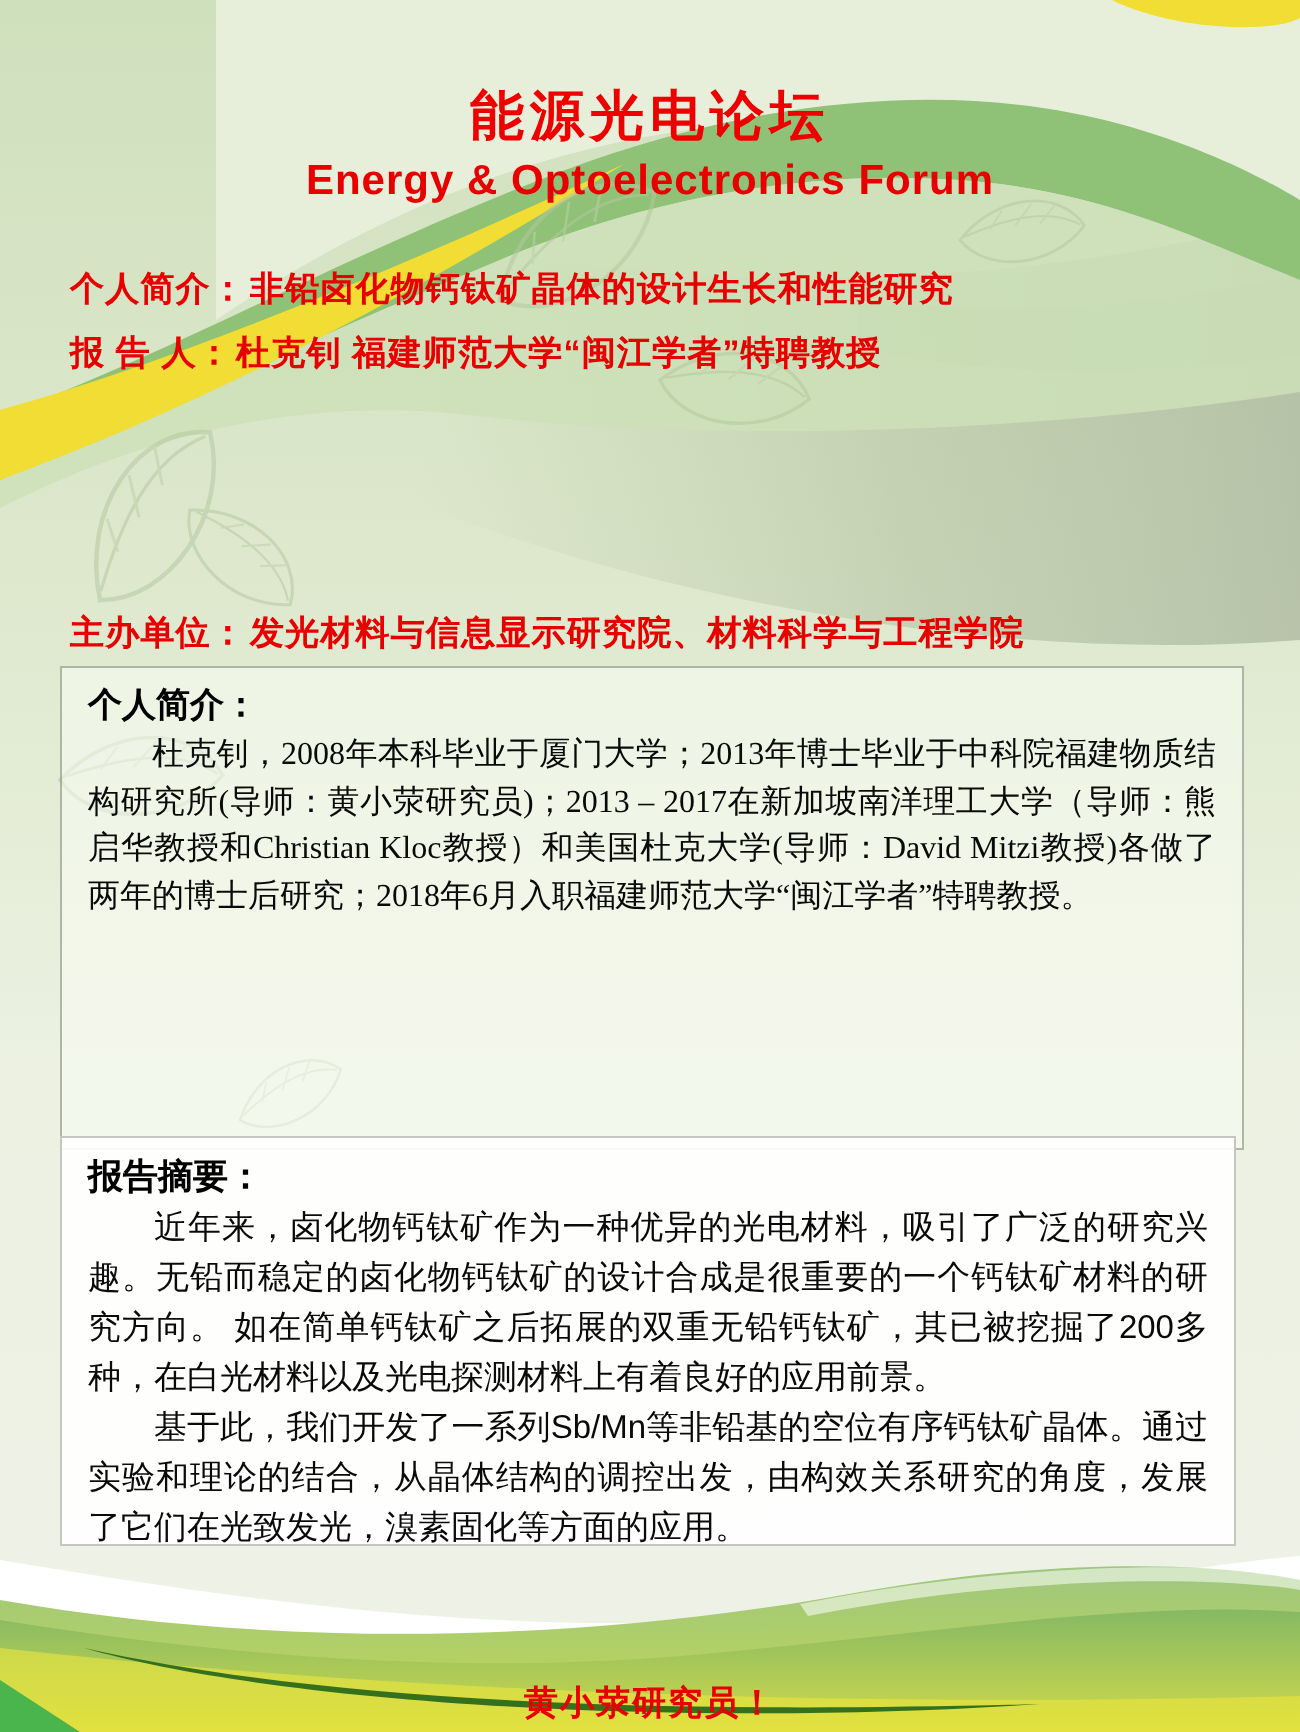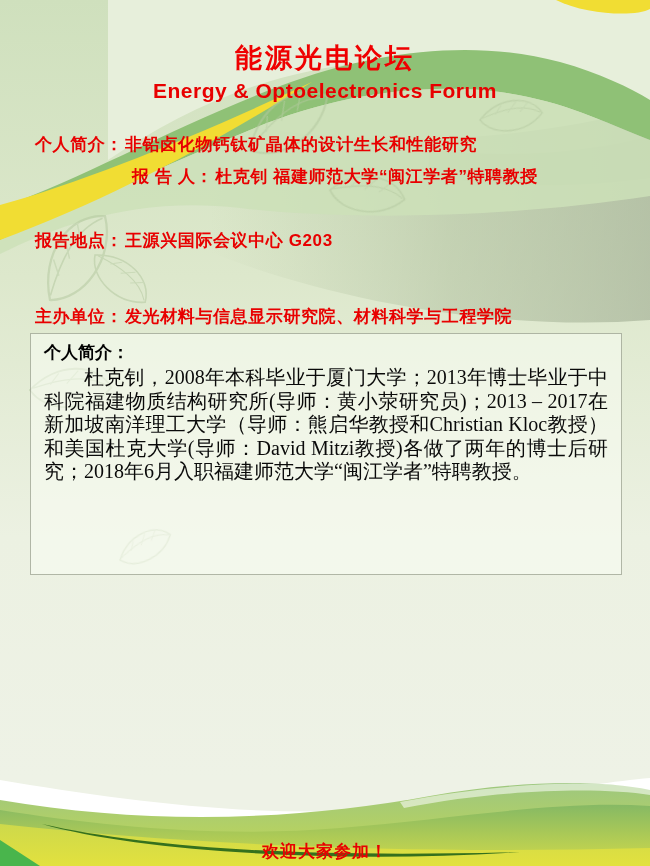--- a/index.html
+++ b/index.html
@@ -25,21 +25,21 @@
     left:0;top:79px;width:650px;text-align:center;
     color:#e80000;font-size:21px;font-weight:bold;letter-spacing:0.5px;
   }
 
   .info-line{
     left:35px;width:600px;
     color:#e80000;font-size:17px;font-weight:bold;letter-spacing:0.6px;
     white-space:nowrap;
   }
   .info-line .lbl{margin-right:2px;}
-  .i1{top:133px;} .i2{top:165px;text-align:center;} .i3{top:201px;} .i4{top:229px;} .i5{top:257px;margin-top:48px;}
+  .i1{top:133px;} .i2{top:165px;} .i3{top:201px;} .i4{top:229px;} .i5{top:257px;margin-top:48px;}
 
   .panel{
     box-sizing:border-box;
     border:1px solid rgba(120,130,110,0.55);
     padding:7px 13px 6px 13px;
     overflow:hidden;
   }
   .panel h3{
     margin:0 0 2px 0;
     font-size:17px;font-weight:bold;color:#000;
@@ -48,21 +48,21 @@
   .panel p{
     margin:0;text-align:justify;text-indent:2em;color:#0a0a0a;
   }
   .bio-panel{
     left:30px;top:297px;width:592px;height:242px;
     background:rgba(250,253,244,0.55);
     margin-top:36px;
   }
   .bio-panel p{
     font-family:"Liberation Serif","DejaVu Serif",serif;
-    font-size:20px;line-height:23.6px;
+    font-size:16px;line-height:23.6px;
   }
   .abstract-panel{
     left:30px;top:568px;width:588px;height:205px;
     background:rgba(255,255,255,0.93);
     border-color:#c6c6bf;
   }
   .abstract-panel h3{font-size:17.5px;}
   .abstract-panel p{
     font-family:"Liberation Sans","DejaVu Sans",sans-serif;
     font-size:16.5px;line-height:25px;
@@ -149,28 +149,30 @@
 
   <div class="layer title-cn">能源光电论坛</div>
   <div class="layer title-en">Energy &amp; Optoelectronics Forum</div>
 
   <div class="layer info-line i1">
     <span class="lbl">个人简介：</span><span>非铅卤化物钙钛矿晶体的设计生长和性能研究</span>
   </div>
   <div class="layer info-line i2">
     <span class="lbl">报  告  人：</span><span>杜克钊  福建师范大学“闽江学者”特聘教授</span>
   </div>
-  <div class="layer info-line i4">
-    <span class="lbl">报告地点：</span><span>王源兴国际会议中心 G203</span>
-  </div>
   <div class="layer info-line i5">
     <span class="lbl">主办单位：</span><span>发光材料与信息显示研究院、材料科学与工程学院</span>
   </div>
 
   <div class="layer panel bio-panel">
     <h3>个人简介：</h3>
     <p>杜克钊，2008年本科毕业于厦门大学；2013年博士毕业于中科院福建物质结构研究所(导师：黄小荥研究员)；2013 – 2017在新加坡南洋理工大学（导师：熊启华教授和Christian Kloc教授）和美国杜克大学(导师：David Mitzi教授)各做了两年的博士后研究；2018年6月入职福建师范大学“闽江学者”特聘教授。</p>
   </div>
 
+  <div class="layer panel abstract-panel">
+    <h3>报告摘要：</h3>
+    <p>近年来，卤化物钙钛矿作为一种优异的光电材料，吸引了广泛的研究兴趣。无铅而稳定的卤化物钙钛矿的设计合成是很重要的一个钙钛矿材料的研究方向。 如在简单钙钛矿之后拓展的双重无铅钙钛矿，其已被挖掘了200多种，在白光材料以及光电探测材料上有着良好的应用前景。</p>
+    <p>基于此，我们开发了一系列Sb/Mn等非铅基的空位有序钙钛矿晶体。通过实验和理论的结合，从晶体结构的调控出发，由构效关系研究的角度，发展了它们在光致发光，溴素固化等方面的应用。</p>
+  </div>
 
-  <div class="layer welcome">欢迎大家参加！</div>
+  <div class="layer welcome">黄小荥研究员！</div>
 
 </div>
 
 </body></html>

